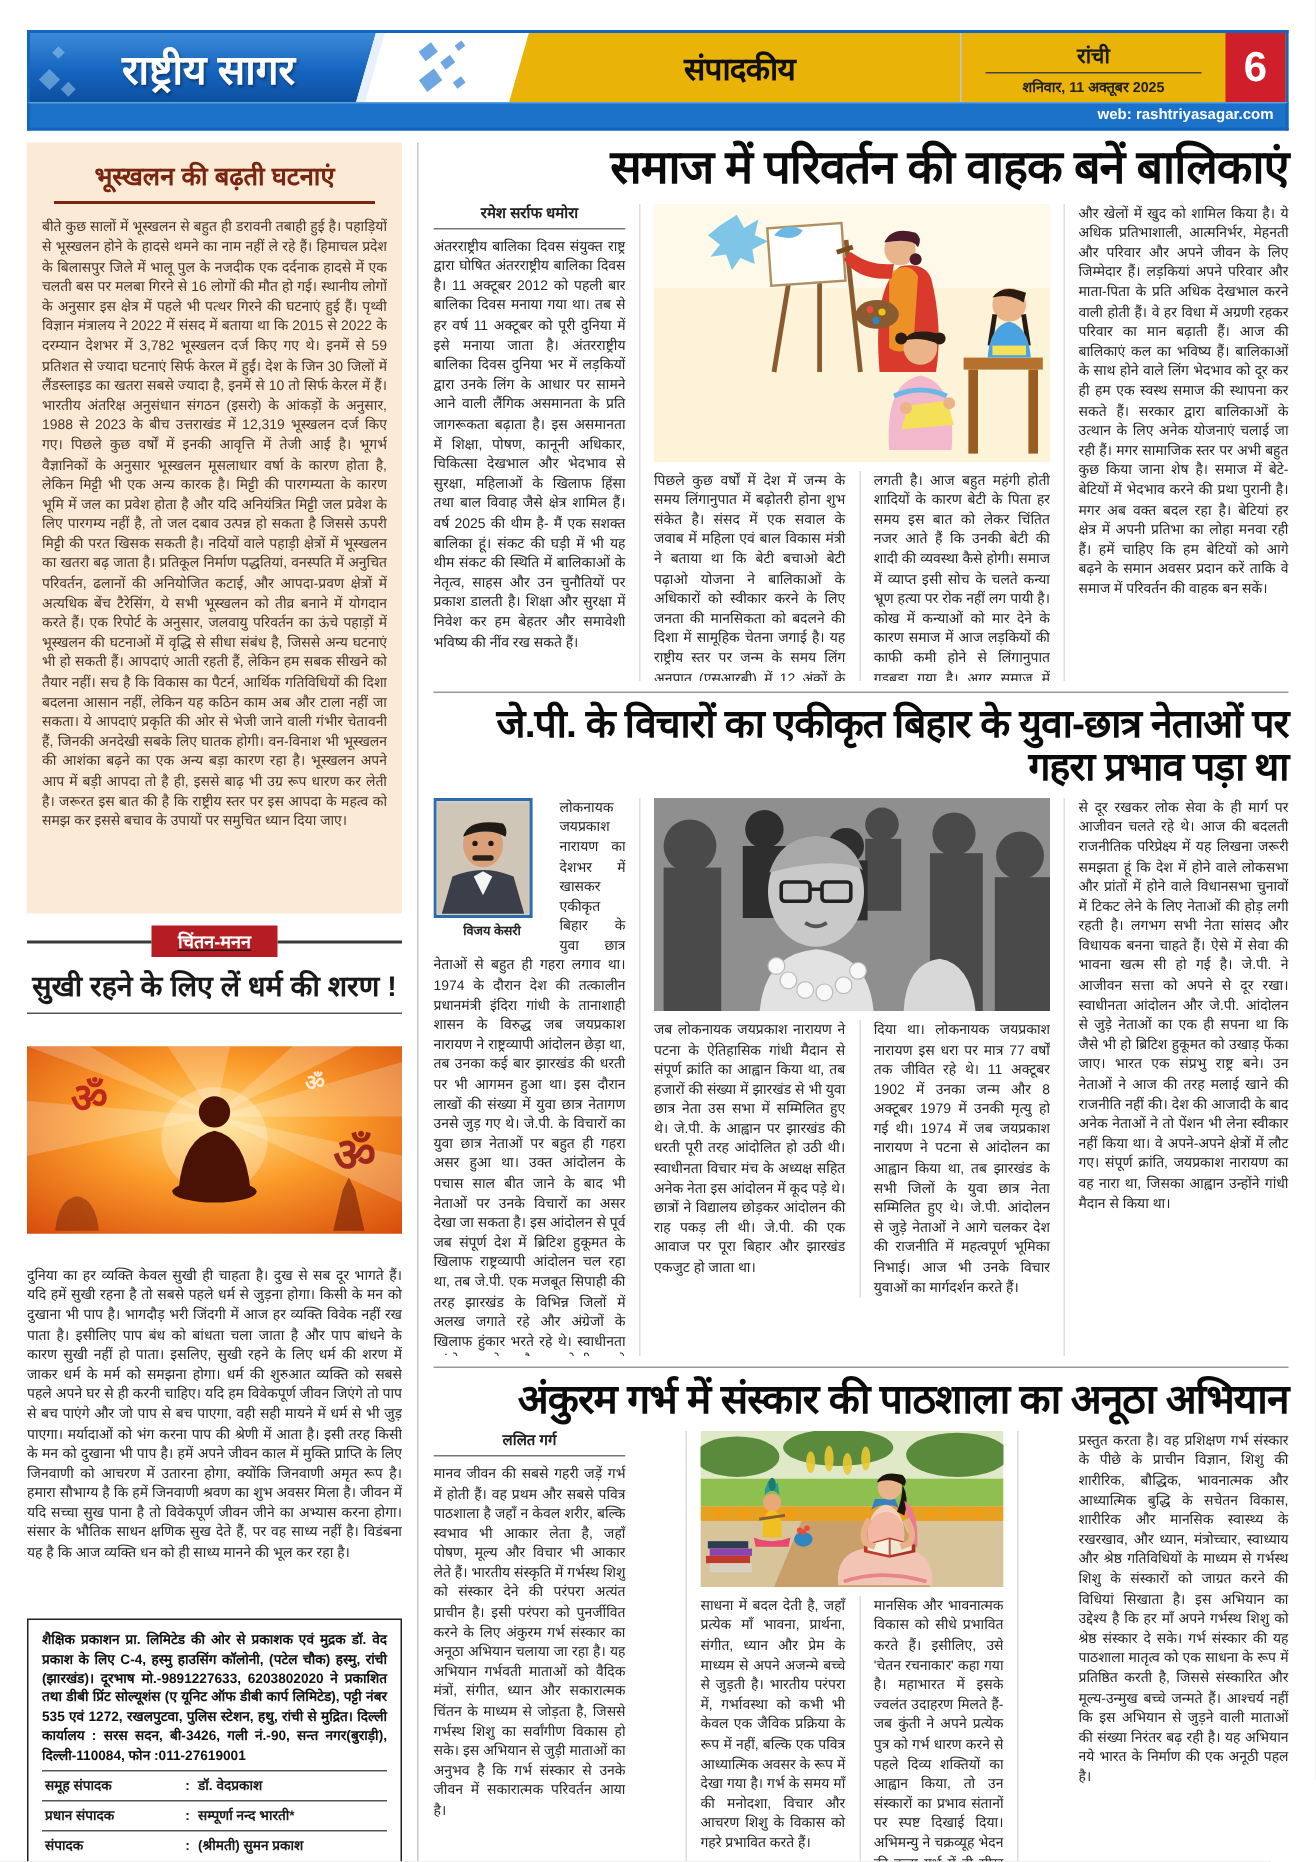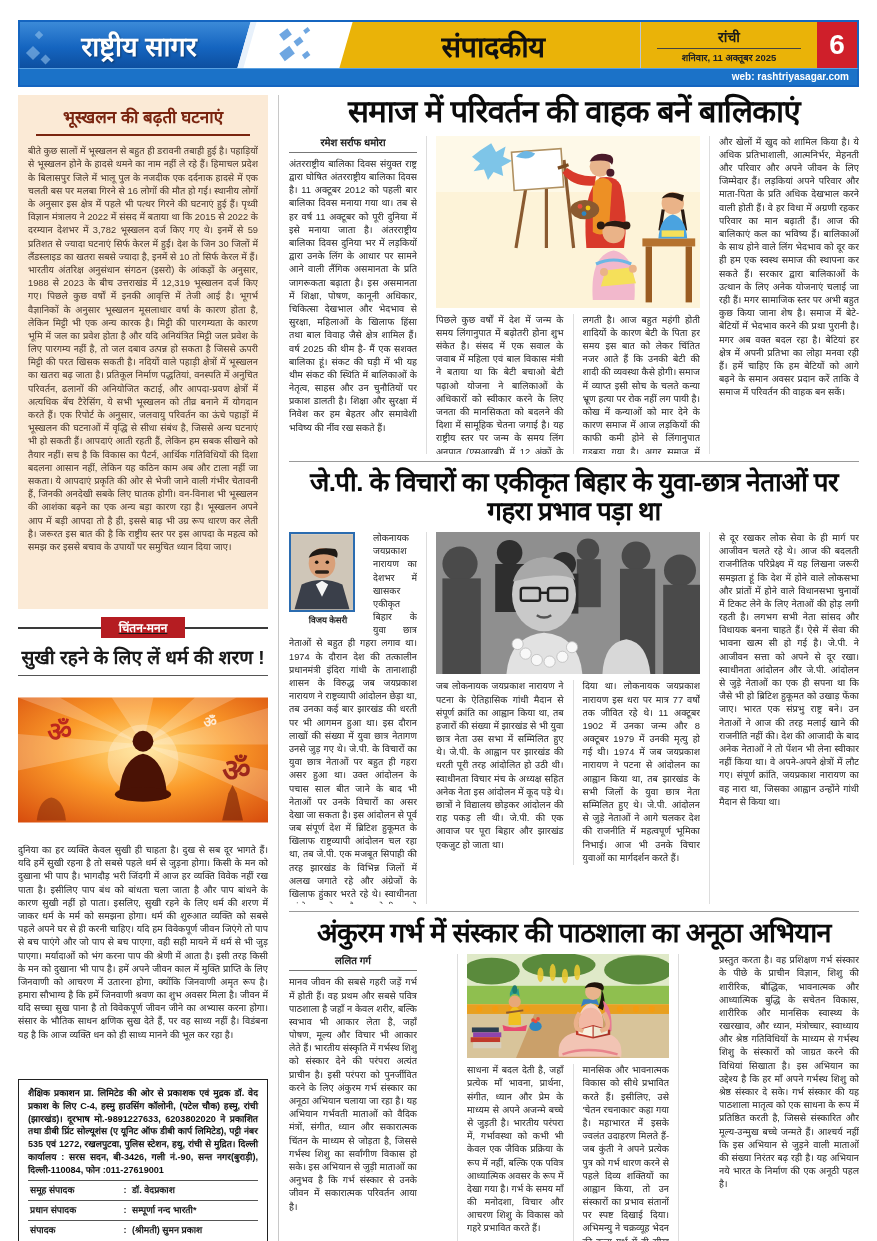--- a/index.html
+++ b/index.html
@@ -10,21 +10,21 @@
   
   .banner{display:flex;height:46px;border:2px solid #1565c0;border-bottom:none;background:#eab308;}
   .logo-box{position:relative;width:238px;background:linear-gradient(180deg,#3b8ad8 0%,#1565c0 55%,#0d4fa0 100%);
             display:flex;align-items:center;justify-content:center;overflow:hidden;}
   .logo-text{color:#fff;font-size:27px;font-weight:800;text-shadow:1px 1px 2px rgba(0,0,0,.4);}
   .dia{position:absolute;transform:rotate(45deg);background:#9cc9ee;opacity:.55;}
   .diag{position:relative;width:96px;margin-left:-14px;background:#fff;transform:skewX(-16deg);
         border-left:6px solid #e8f1fb;overflow:hidden;}
   .diag .dia{background:#4a90d9;opacity:.8;}
   .section-title{flex:1;display:flex;align-items:center;justify-content:center;
-                 font-size:29px;font-weight:800;color:#101010;letter-spacing:-.5px;}
+                 font-size:21px;font-weight:800;color:#101010;letter-spacing:-.5px;}
   .dateline{width:168px;border-left:1px solid #b9c7d6;display:flex;flex-direction:column;
             align-items:center;justify-content:center;padding:2px 4px;}
   .city{font-size:14px;font-weight:800;}
   .date-rule{width:86%;border-top:1.5px solid #444;margin:2px 0;}
   .date{font-size:9.5px;font-weight:700;color:#222;}
   .pagenum{width:40px;background:#cf1f2a;color:#fff;display:flex;align-items:center;justify-content:center;
            font-size:28px;font-weight:800;}
   .web-strip{height:16px;background:#1b72c8;color:#fff;font-size:10px;font-weight:700;
              text-align:right;line-height:16px;padding-right:8px;border:2px solid #1565c0;border-top:1px solid #5aa0e0;}
 
@@ -48,21 +48,21 @@
   .chintan .bodytext{height:226px;margin-top:5px;}
 
   .imprint{border:1.5px solid #222;padding:7px 9px;margin-top:8px;font-size:9.1px;line-height:1.4;}
   .imprint .addr{text-align:justify;font-weight:600;color:#111;margin:0 0 4px 0;}
   .imp-row{display:flex;border-top:1px solid #555;padding:3px 2px;font-weight:700;}
   .imp-row .lbl{width:88px;}
   .imp-row .sep{width:14px;text-align:center;}
 
   
   .main{border-left:1px solid #c8c8c8;padding-left:10px;}
-  article h1{text-align:center;font-weight:800;color:#0b0b0b;margin:0 0 6px 0;line-height:1.12;letter-spacing:-.6px;}
+  article h1{text-align:right;font-weight:800;color:#0b0b0b;margin:0 0 6px 0;line-height:1.12;letter-spacing:-.6px;}
   .h-girls{font-size:31px;}
   .h-jp{font-size:26px;}
   .h-garbh{font-size:27px;}
   .art-sep{border-top:1px solid #9a9a9a;margin:7px 0 6px 0;}
   .art-body{display:grid;grid-template-columns:128px 1fr 140px;column-gap:9px;}
   .girls-body{height:318px;}
   .jp-body{height:372px;}
   .garbh-body{height:288px;gap:40px;}
   .mid{border-left:1px solid #ddd;border-right:1px solid #ddd;padding:0 9px;overflow:hidden;}
   .two{display:grid;grid-template-columns:1fr 1fr;column-gap:9px;margin-top:6px;}

